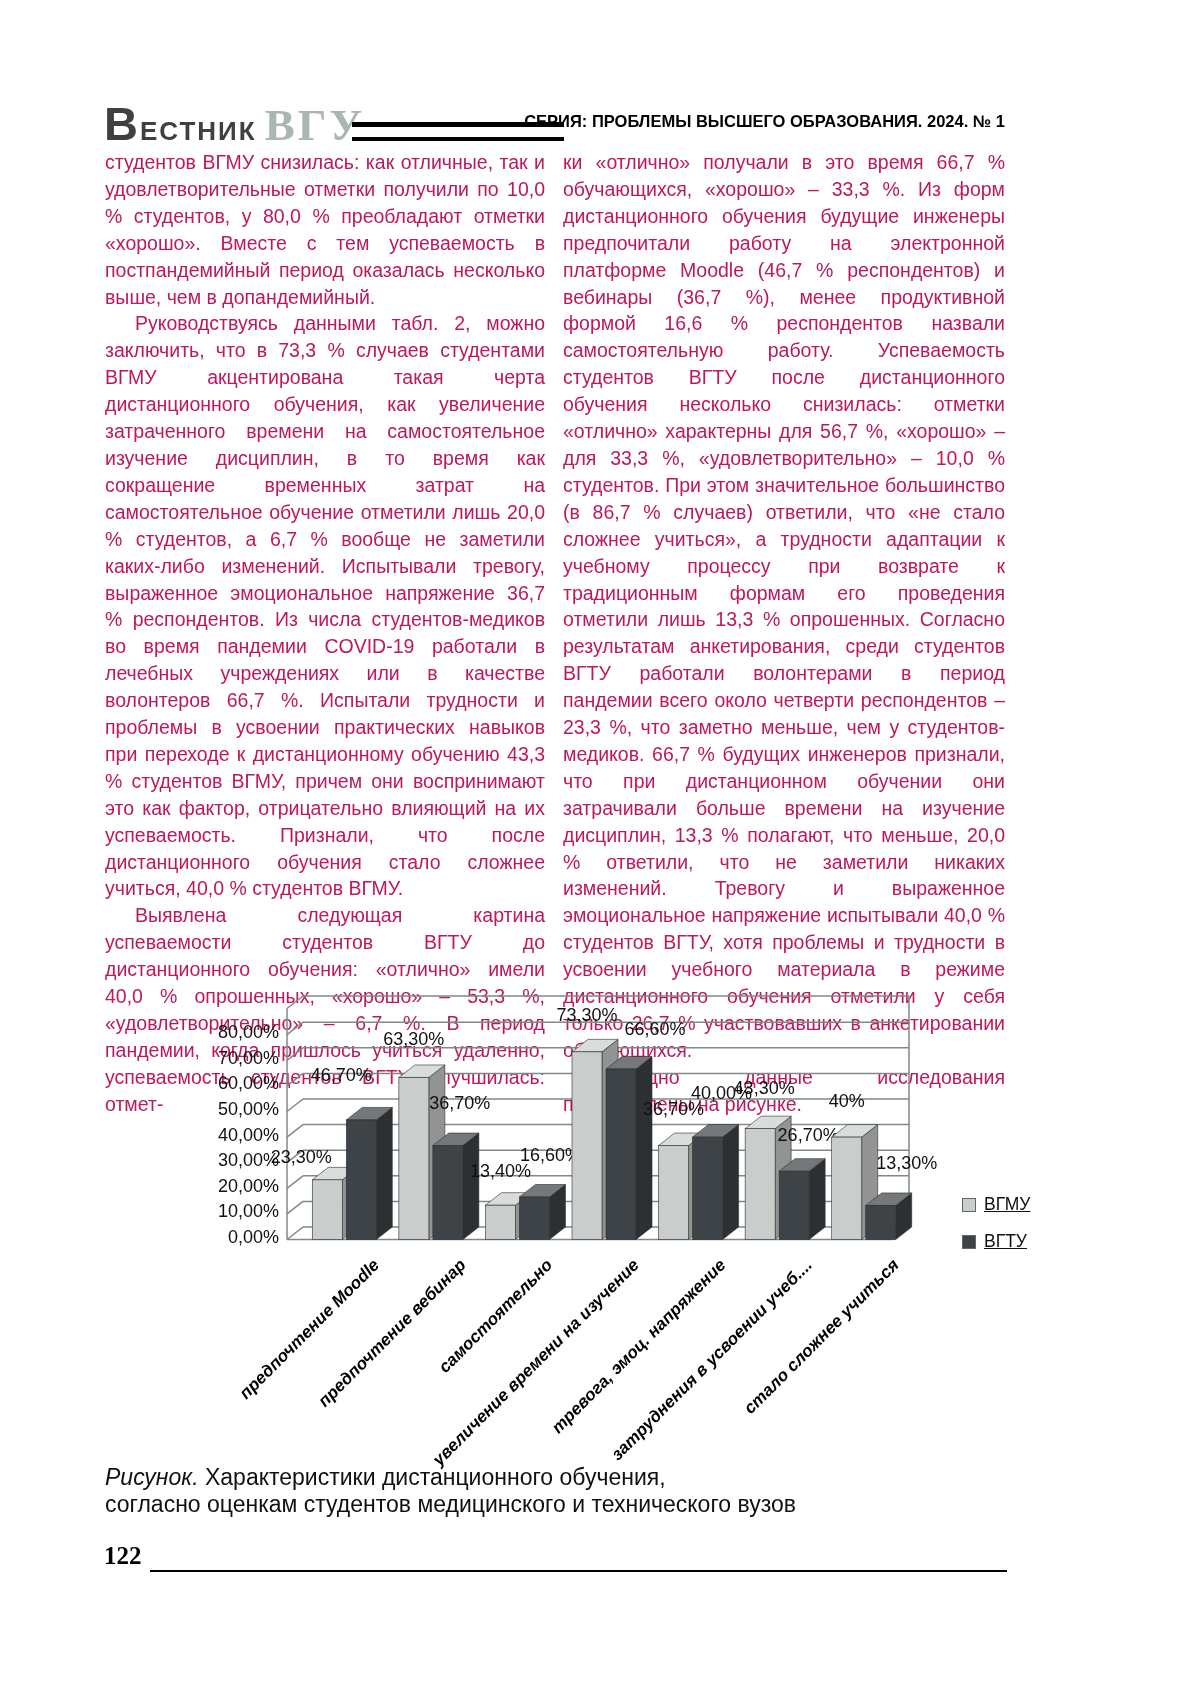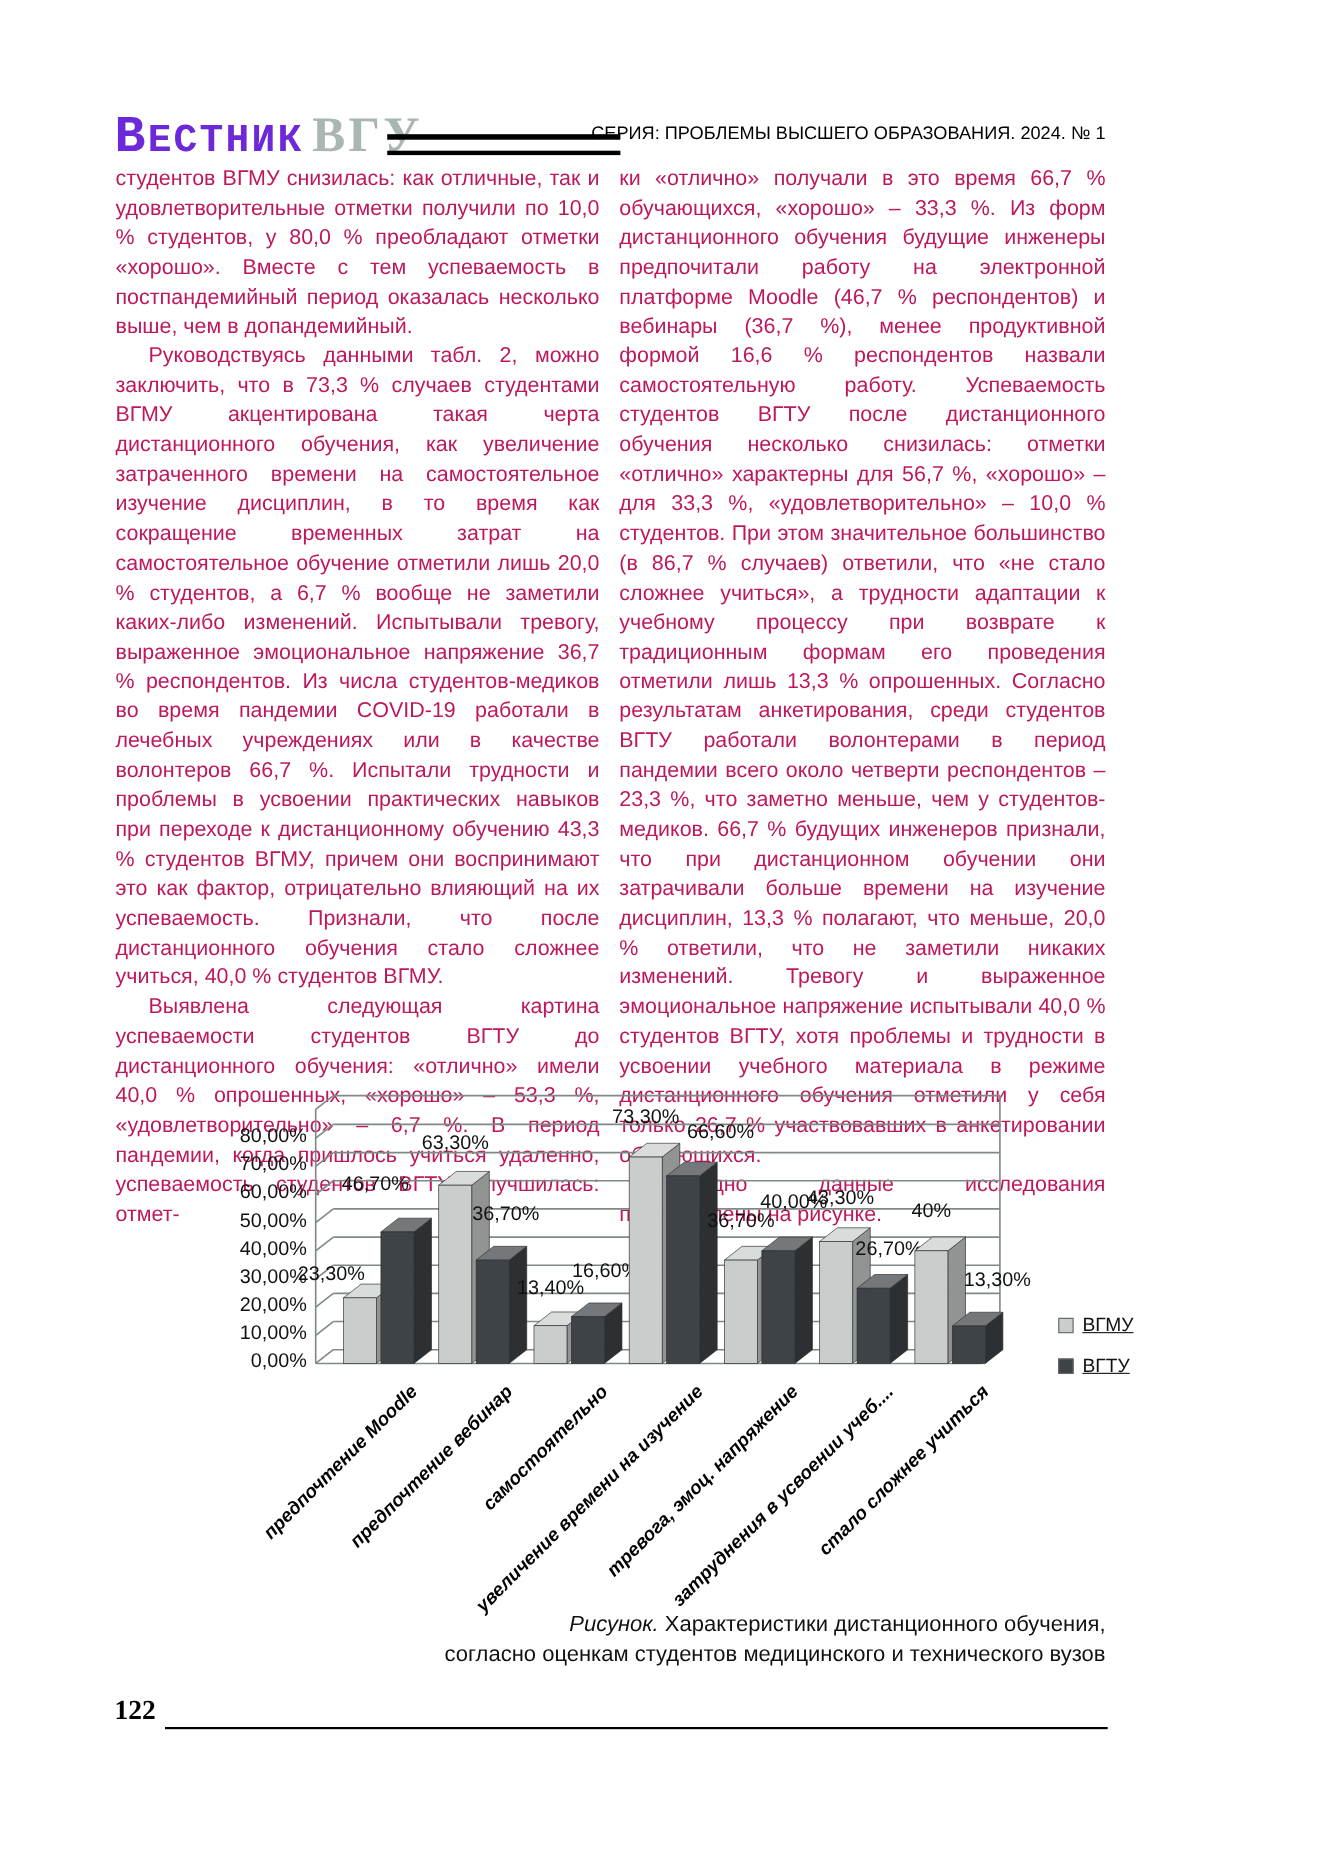--- a/index.html
+++ b/index.html
@@ -1,46 +1,46 @@
 <!DOCTYPE html>
 <html lang="ru"><head>
 <meta charset="utf-8">
 <style>
   html,body{margin:0;padding:0;background:#ffffff;}
   .page{position:relative;width:1200px;height:1697px;background:#fff;
         font-family:"Liberation Sans",sans-serif;color:#111;overflow:hidden;}
 
   
   .header-logo{position:absolute;left:104px;top:96px;display:flex;align-items:baseline;}
-  .logo-main{display:inline-block;font-family:Liberation Mono, monospace;font-weight:bold;
-             font-size:36px;letter-spacing:2px;text-transform:uppercase;color:#6d28d9;}
+  .logo-main{display:inline-block;font-family:Liberation Sans, sans-serif;font-weight:bold;
+             font-size:26px;letter-spacing:2px;text-transform:uppercase;color:#404040;}
   .logo-main::first-letter{font-size:47px;}
   .logo-accent{display:inline-block;font-family:"Liberation Serif",serif;font-weight:bold;
                font-size:45px;letter-spacing:3px;text-transform:uppercase;color:#a9b6b4;margin-left:8px;}
   .dbl-line{position:absolute;left:352px;top:122px;width:212px;height:10px;
             border-top:5px solid #000;border-bottom:4px solid #000;}
-  .series-title{position:absolute;right:195px;top:112px;font-weight:normal;font-size:16.5px;
+  .series-title{position:absolute;right:195px;top:112px;font-weight:bold;font-size:16.5px;
                 letter-spacing:0px;color:#000;white-space:nowrap;}
 
   
   .col{position:absolute;top:149px;text-align:justify;font-size:19.5px;line-height:26.9px;color:#be185d;}
   .col p{margin:0;}
   .col p.ind{text-indent:30px;}
   .col-left{left:105px;width:440px;}
   .col-right{left:563px;width:442px;}
 
   
   .chart-svg{position:absolute;left:185px;top:940px;}
   .legend{position:absolute;left:962px;top:1194px;font-size:17.5px;color:#111;}
   .legend-row{display:flex;align-items:center;margin-bottom:16px;text-decoration:underline;}
   .legend-swatch{width:14px;height:14px;margin-right:8px;border:1px solid #666;box-sizing:border-box;}
 
   
-  .caption{position:absolute;left:105px;top:1464px;width:900px;text-align:right;
-           font-size:20px;line-height:27px;color:#111;}
+  .caption{position:absolute;left:105px;top:1464px;width:900px;text-align:left;
+           font-size:23px;line-height:27px;color:#111;}
   .caption .it{font-style:italic;}
   .page-number{position:absolute;left:104px;top:1542px;font-family:"Liberation Serif",serif;
                font-weight:bold;font-size:25px;color:#000;}
   .foot-line{position:absolute;left:150px;top:1570px;width:857px;height:2px;background:#000;}
 </style>
 </head>
 <body>
 
 <div class="page">
 

